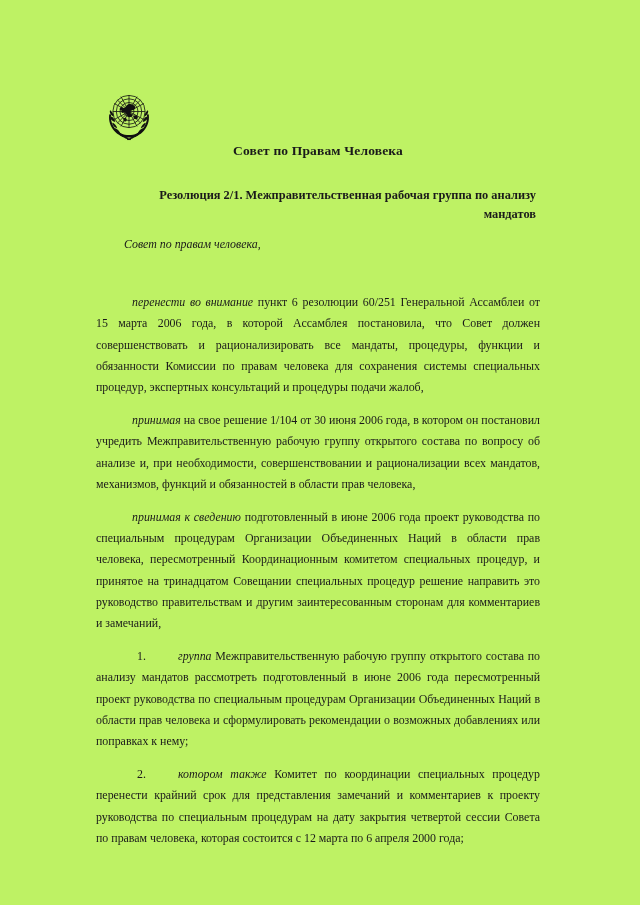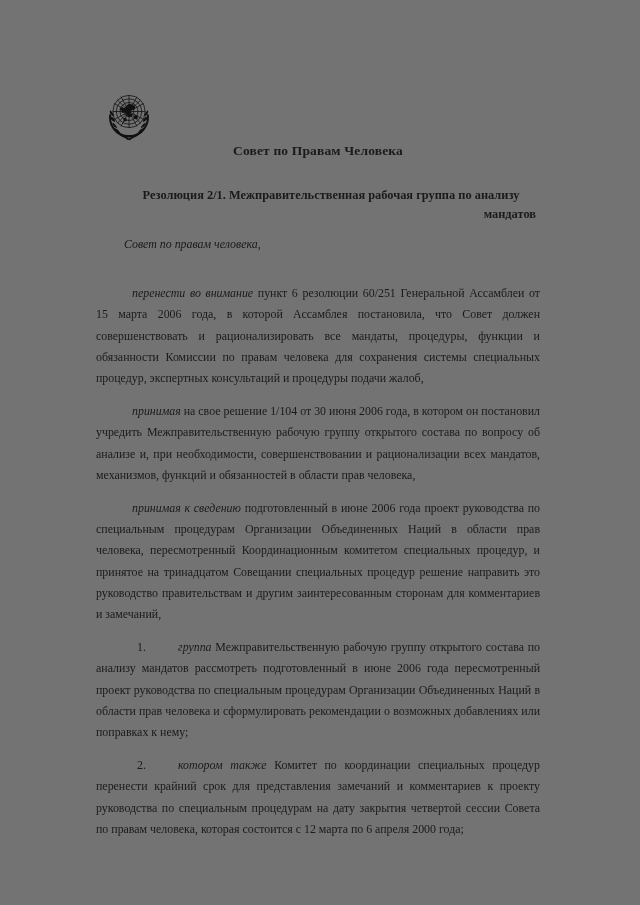--- a/index.html
+++ b/index.html
@@ -14,21 +14,21 @@
     position: relative;
     font-family: "Liberation Serif", "DejaVu Serif", serif;
     color: #1a1a1a;
     overflow: hidden;
     -webkit-font-smoothing: antialiased;
   }
 
   .page {
     position: absolute;
     inset: 0;
-    background: #737373;
+    background: #bef264;
   }
 
   
   .emblem-wrap {
     position: absolute;
     left: 98px;
     top: 83px;
     width: 62px;
     height: 62px;
   }
@@ -56,21 +56,21 @@
     width: 444px;
     font-weight: bold;
     font-size: 12.4px;
     line-height: 19px;
     text-align: center;
     padding: 0 4px;
     box-sizing: border-box;
   }
   .res-title .res-line1 {
     display: block;
-    text-align: center;
+    text-align: right;
     padding-left: 26px;
   }
   .res-title .res-line2 {
     display: block;
     text-align: right;
   }
 
   
   .body-block {
     position: absolute;
@@ -81,21 +81,21 @@
   p.para {
     margin: 0 0 12px 0;
     font-size: 11.9px;
     line-height: 21.2px;
     text-align: justify;
     text-indent: 36px;
     hyphens: none;
   }
   p.para.lead {
     text-indent: 28px;
-    margin-bottom: 28px;
+    margin-bottom: 37px;
   }
   p.para.numbered {
     text-indent: 0;
     position: relative;
     padding-left: 0;
   }
   p.para.numbered .num {
     display: inline-block;
     width: 41px;
     margin-left: 41px;

